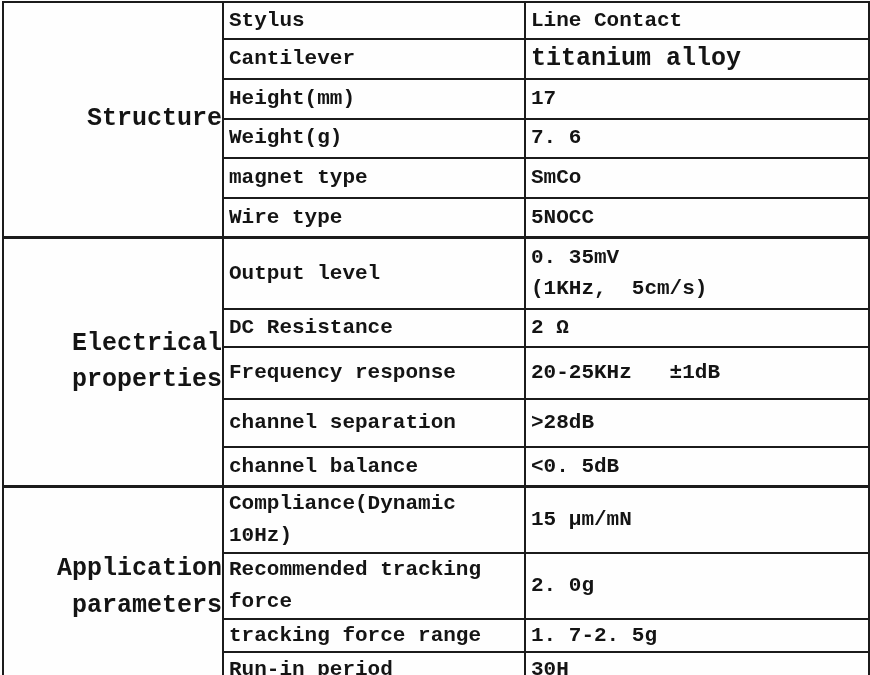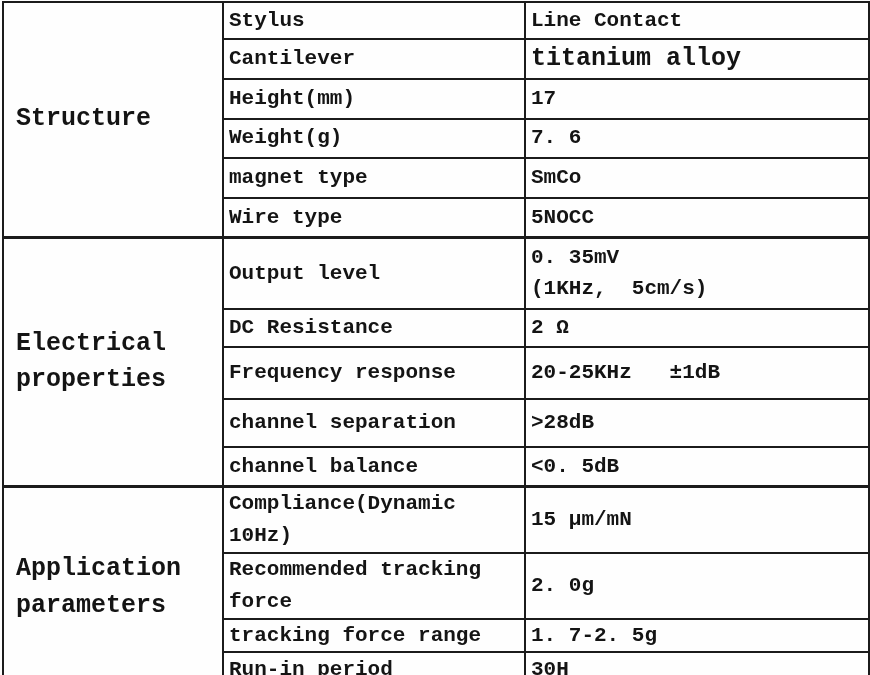--- a/index.html
+++ b/index.html
@@ -26,22 +26,22 @@
     color: #141414;
     font-size: 21px;
     line-height: 1.5;
     vertical-align: middle;
     white-space: pre;
     overflow: hidden;
     padding: 0 2px 0 5px;
     background: #fefefe;
   }
   td.group {
-    text-align: left;
-    padding: 12px;
+    text-align: right;
+    padding: 0;
     font-size: 25px;
     line-height: 1.45;
   }
   td.lg { font-size: 25px; border-radius: 15px; }
   tr.sec td { border-top-width: 3px; }
   table.spec tr:first-child td { border-top-width: 2px; }
   table.spec tr:last-child td { border-bottom-width: 3px; }
 </style>
 </head>
 <body>

